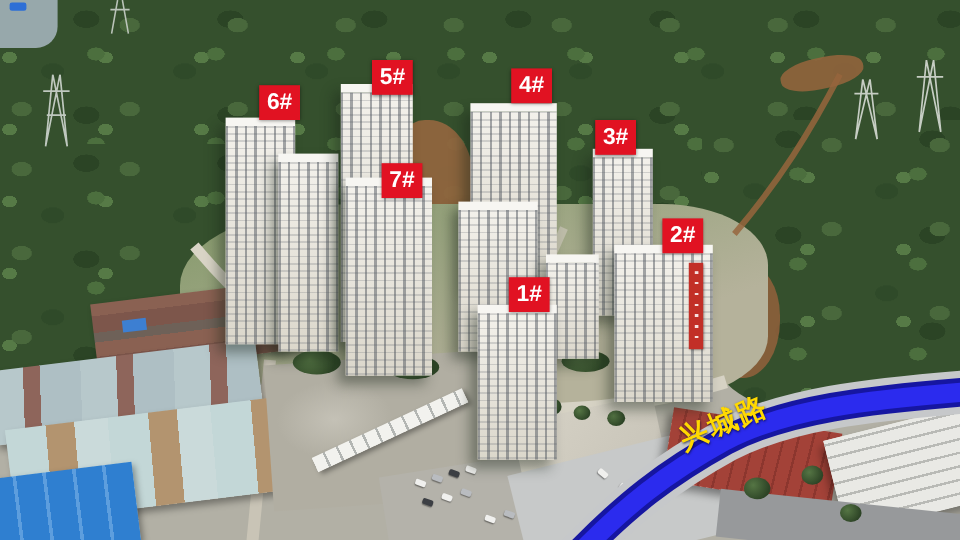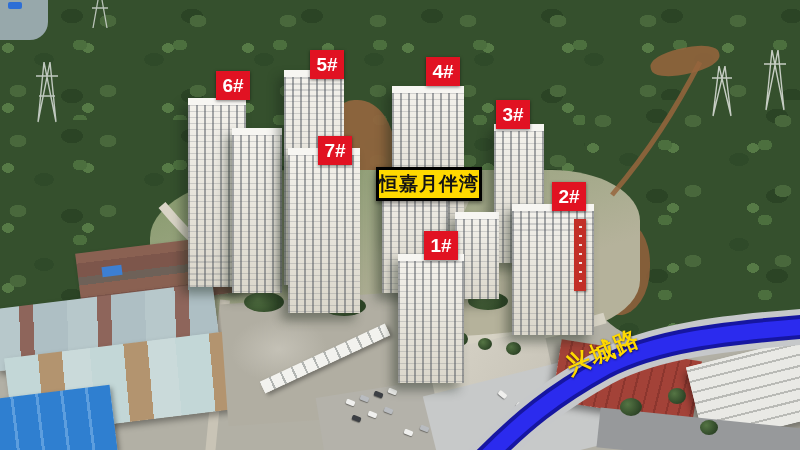--- a/index.html
+++ b/index.html
@@ -183,16 +183,15 @@
   </svg>
 
   <div class="marker" style="left:424px;top:231px;">1#</div>
   <div class="marker" style="left:552px;top:182px;">2#</div>
   <div class="marker" style="left:496px;top:100px;">3#</div>
   <div class="marker" style="left:426px;top:57px;">4#</div>
   <div class="marker" style="left:310px;top:50px;">5#</div>
   <div class="marker" style="left:216px;top:71px;">6#</div>
   <div class="marker" style="left:318px;top:136px;">7#</div>
 
-  <div class="project-label">恒嘉月伴湾</div>
   <div class="road-label">兴城路</div>
 
 </div>
 
 </body></html>

